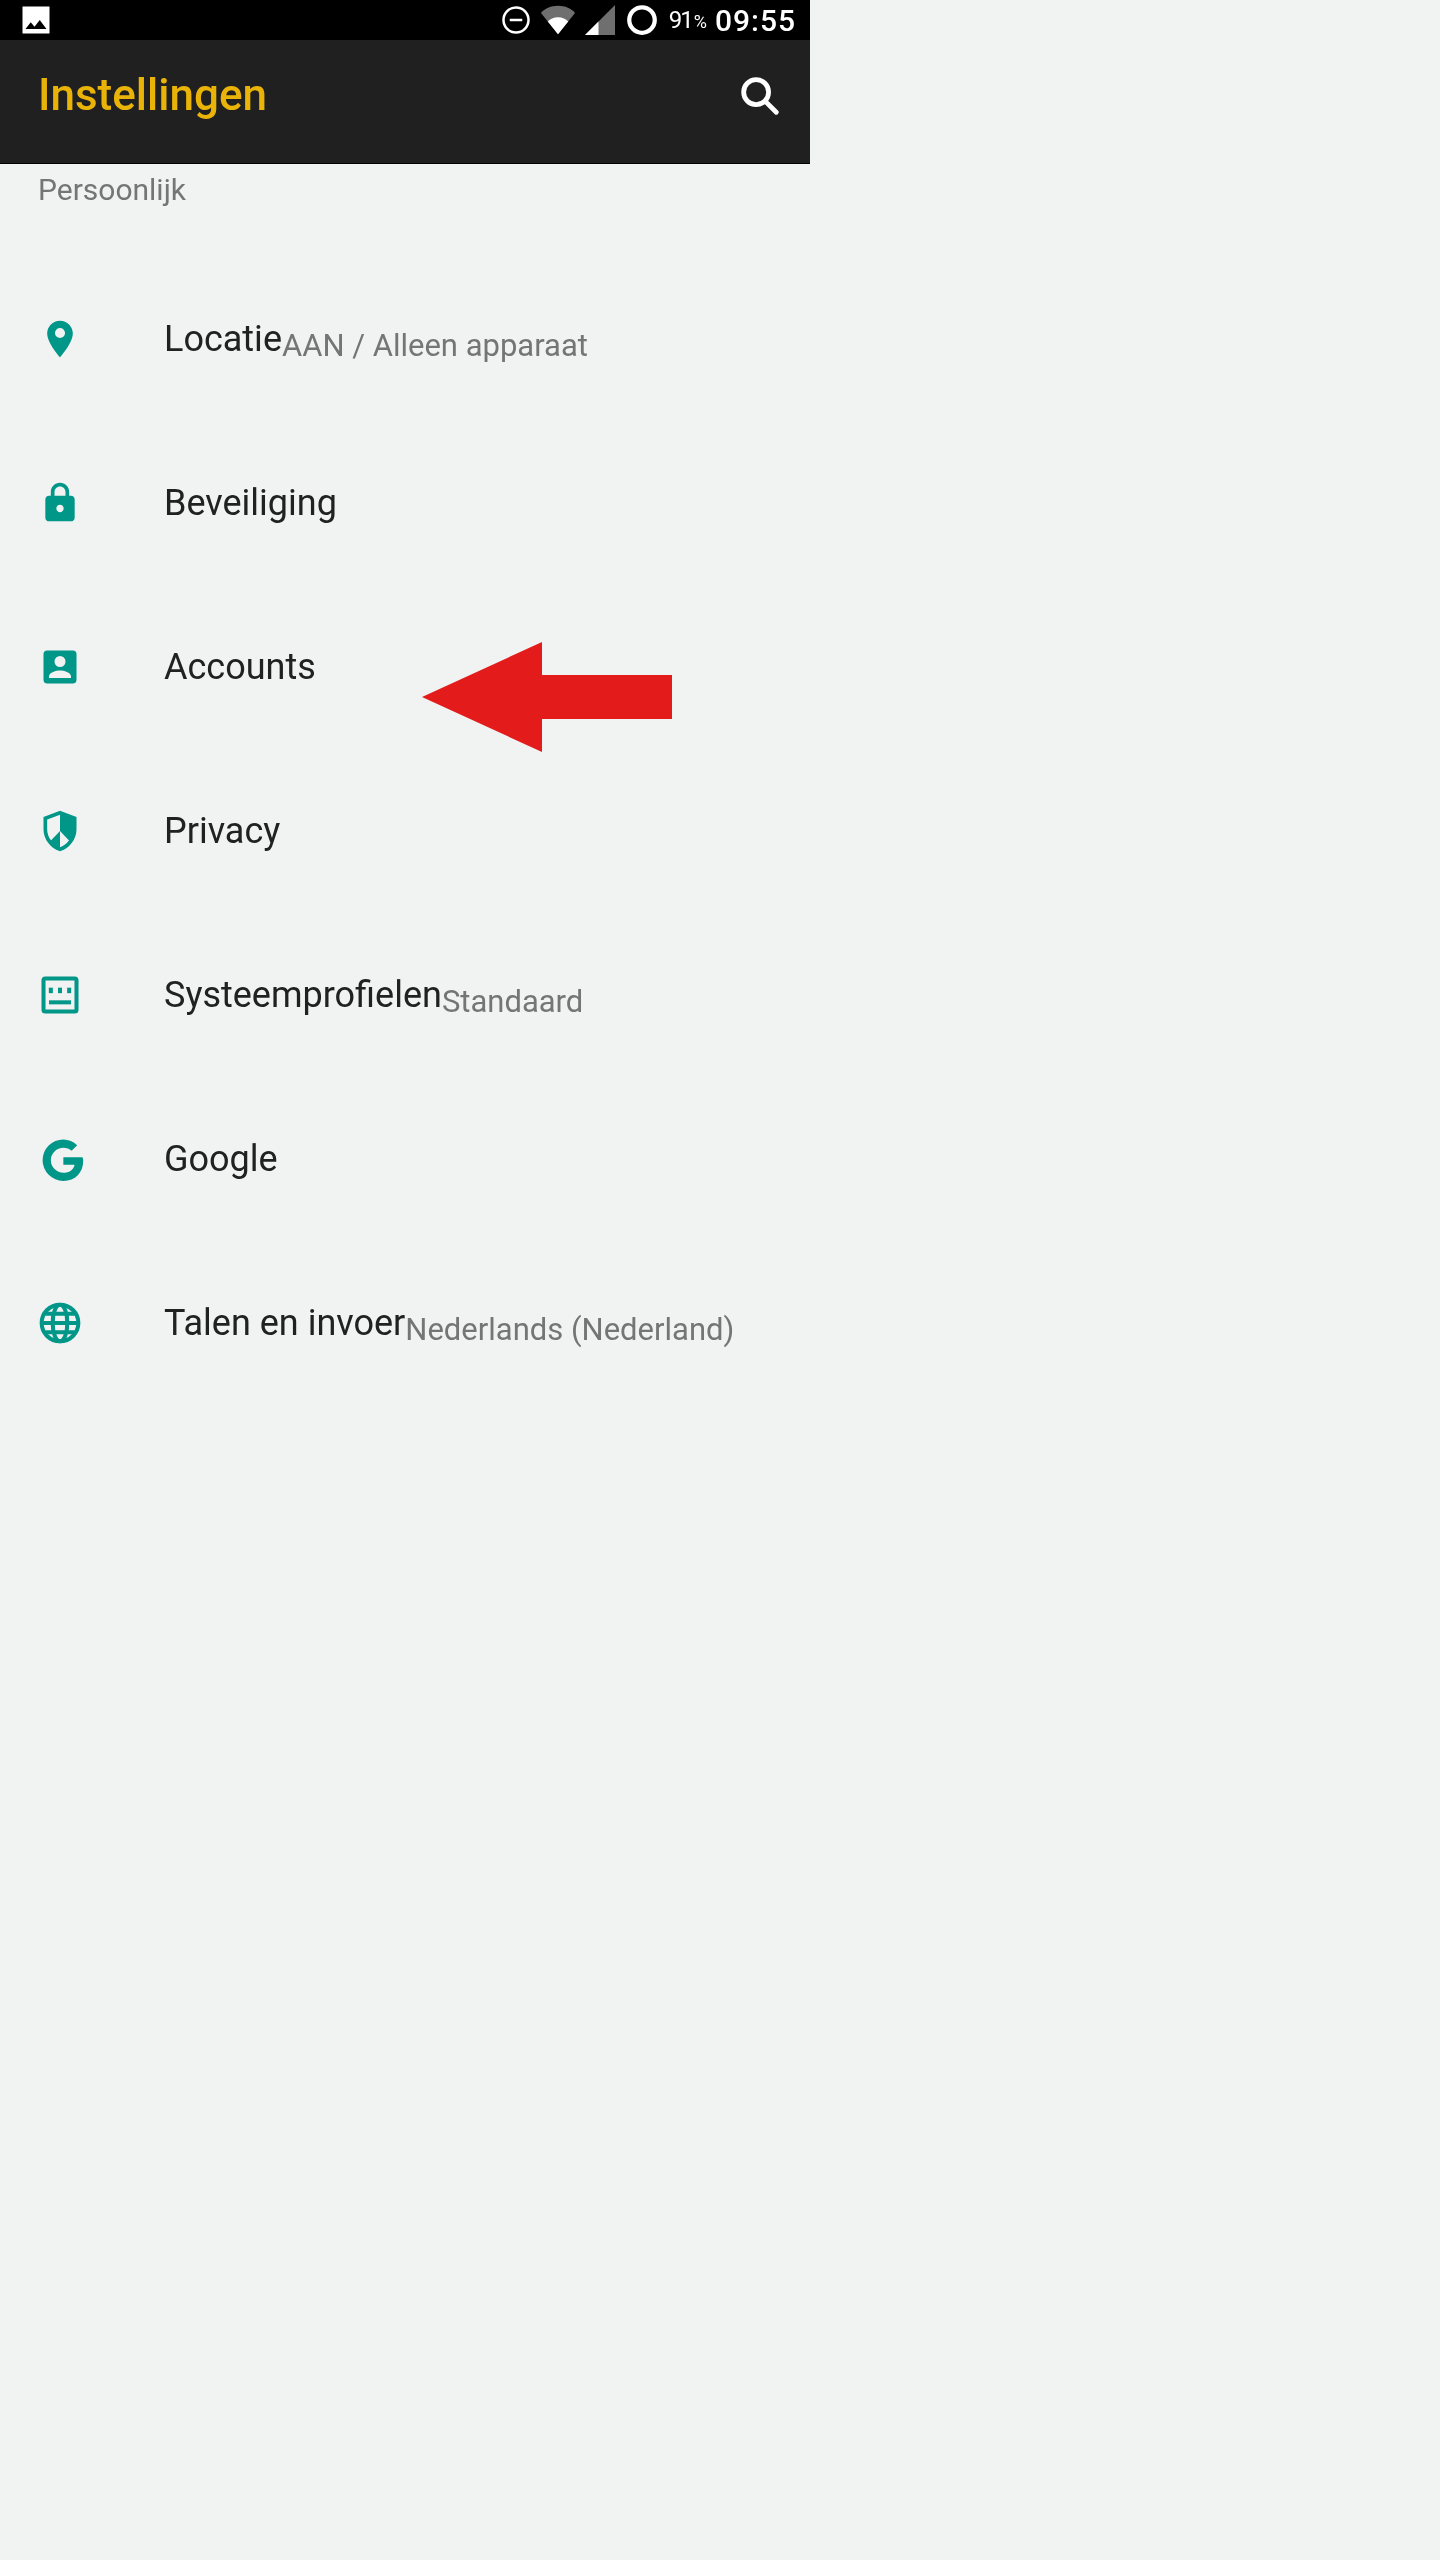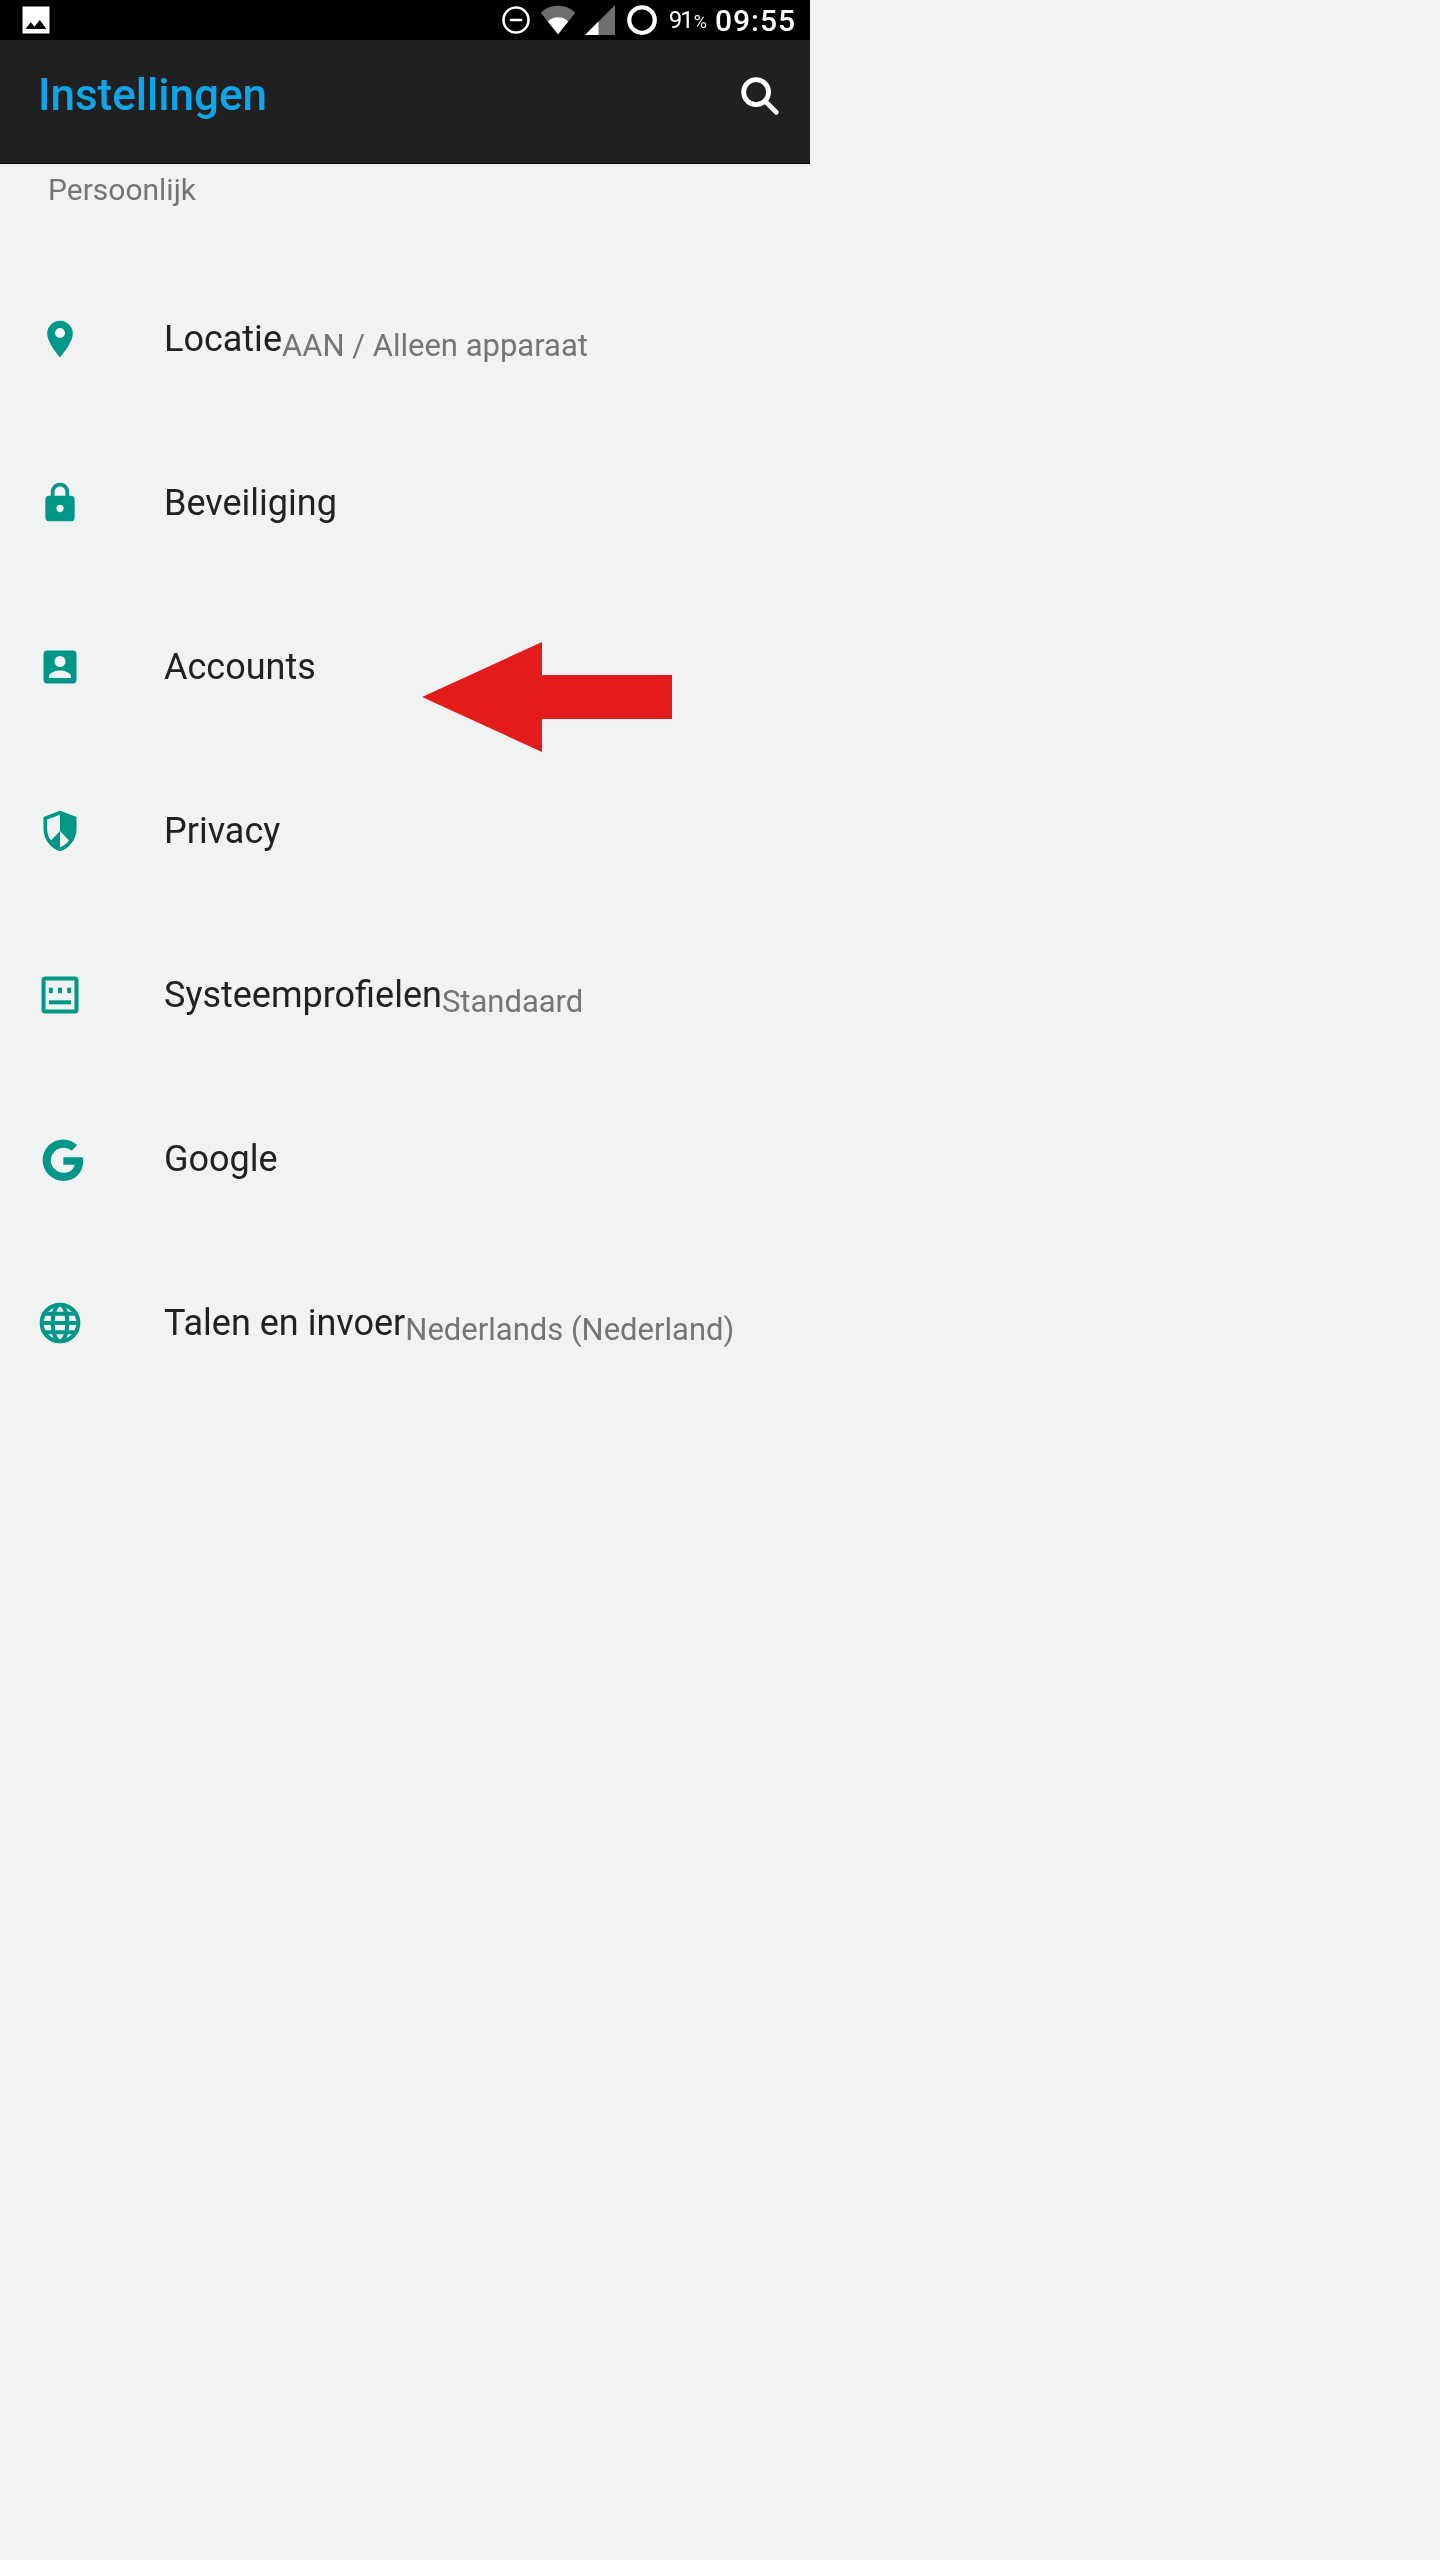--- a/index.html
+++ b/index.html
@@ -8,27 +8,27 @@
 
     
     .status-bar { background: #000; height: 40px; display: flex; align-items: center; justify-content: space-between; padding: 0 14px 0 18px; color: #fff; }
     .status-left { display: flex; align-items: center; }
     .status-right { display: flex; align-items: center; gap: 10px; }
     .status-time { font-size: 30px; font-weight: 500; letter-spacing: 1px; }
     .status-pct { font-size: 24px; letter-spacing: -2px; display: flex; align-items: baseline; }
     .status-pct .pc { font-size: 18px; margin-left: 2px; }
 
     
-    .app-bar { background: #202020; height: 124px; display: flex; align-items: center; justify-content: space-between; padding: 0 28px 13px 38px; color: #0ea5e9; border-bottom: 1px solid #000; }
+    .app-bar { background: #202020; height: 124px; display: flex; align-items: center; justify-content: space-between; padding: 0 28px 13px 38px; color: #eab308; border-bottom: 1px solid #000; }
     .app-title { font-size: 44px; font-weight: 500; }
     .search-btn { background: none; border: none; cursor: pointer; }
 
     
     .content { background: #f1f2f2; position: relative; }
-    .section-header { color: #757575; font-size: 30px; padding: 8px 0 0 48px; background: #f1f2f2; }
+    .section-header { color: #757575; font-size: 30px; padding: 8px 0 0 38px; background: #f1f2f2; }
     .list { padding-top: 50px; }
     .item { display: flex; align-items: center; padding: 34px 0 34px 38px; background: #f1f2f2; min-height: 164px; }
     .item-icon { width: 126px; display: flex; align-items: center; justify-content: flex-start; flex-shrink: 0; }
     .item-text { display: flex; justify-content: center; align-items: center; }
     .item-title { font-size: 36px; color: #212121; line-height: 1.3; }
     .item-sub { font-size: 31px; color: #757575; margin-top: 12px; }
 
     
     .arrow { position: absolute; left: 422px; top: 478px; }
 

